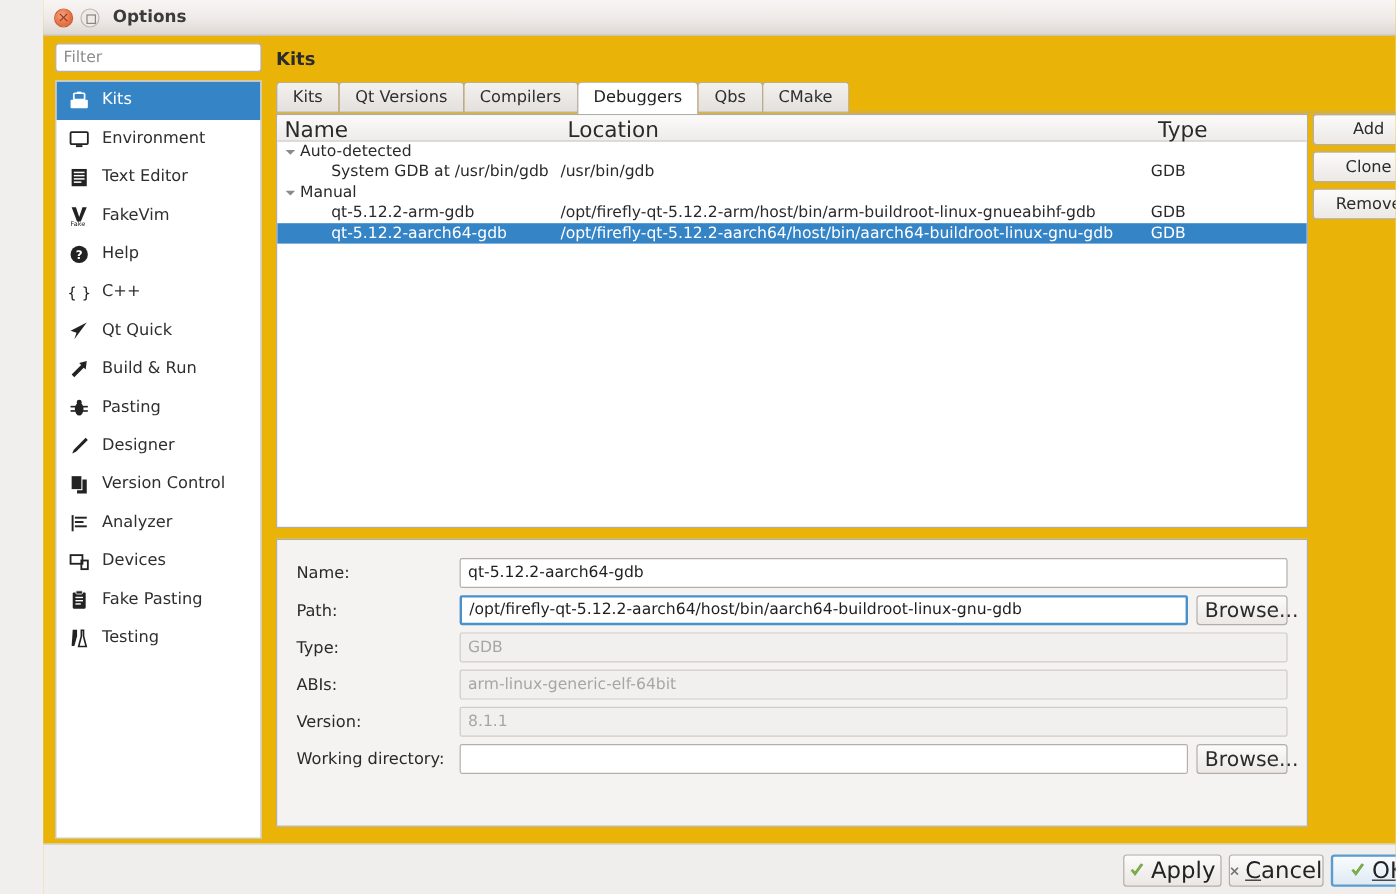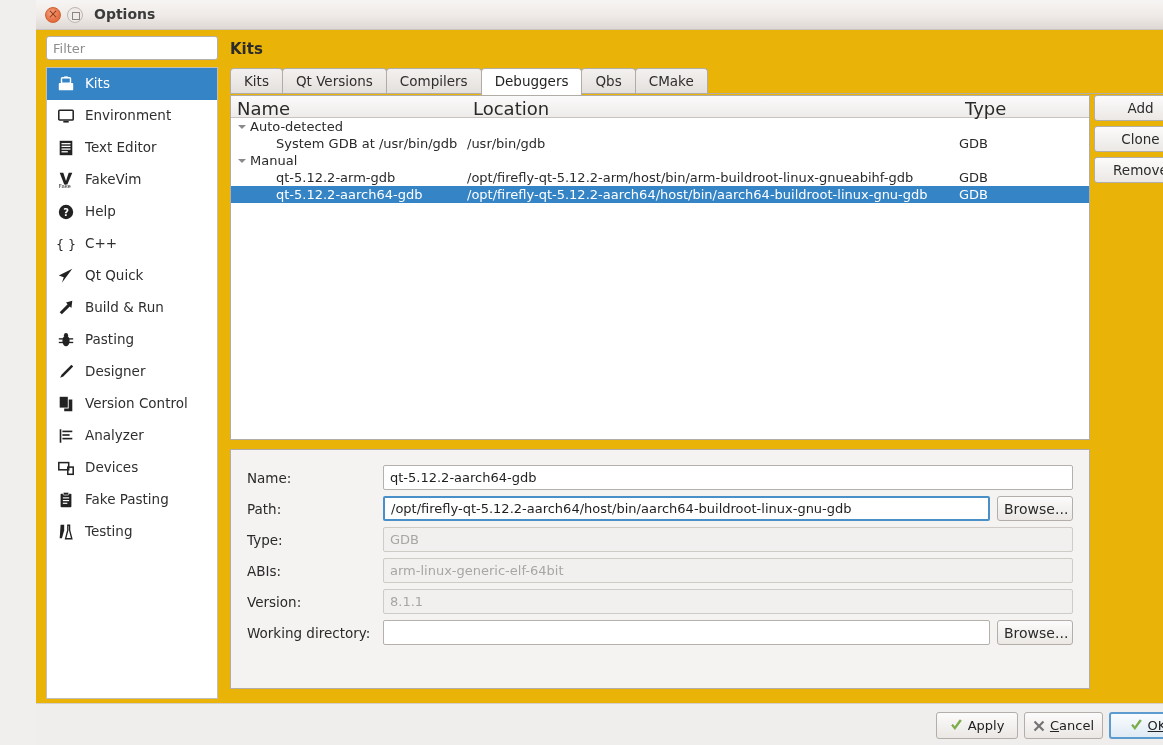--- a/index.html
+++ b/index.html
@@ -140,35 +140,35 @@
     flex: 1; height: 25px; border: 1px solid #b5b0ab; border-radius: 2px;
     background: #fff; padding: 0 6px; font-size: 13px; color: #1f1f1f;
     font-family: "DejaVu Sans", "Liberation Sans", sans-serif; outline: none;
   }
   .finput.focused { border: 2px solid #4a90c8; }
   .finput.disabled { background: #f1f0ef; color: #a8a6a4; border-color: #cfcbc7; }
   .browse {
     margin-left: 7px; width: 76px; height: 25px;
     background: linear-gradient(to bottom,#fcfbfb,#ebe8e5);
     border: 1px solid #b3aeaa; border-radius: 3px;
-    font-size: 14px; color: #2b2b2b;
+    font-size: 17px; color: #2b2b2b;
     font-family: "DejaVu Sans", "Liberation Sans", sans-serif; cursor: default;
   }
 
   
   #footer {
     position: absolute; left: 0; top: 703px; width: 1163px; height: 42px;
     border-top: 1px solid #d4cfca; background: #efeeed;
   }
   .dlgbtn {
     position: absolute; top: 8px; height: 27px;
     display: flex; align-items: center; justify-content: center; gap: 5px;
     background: linear-gradient(to bottom,#fcfbfb,#eae7e4);
     border: 1px solid #b3aeaa; border-radius: 3px;
-    font-size: 13px; color: #222; cursor: default;
+    font-size: 19px; color: #222; cursor: default;
   }
   #btn-apply  { left: 900px; width: 82px; }
   #btn-cancel { left: 988px; width: 79px; }
   #btn-ok     { left: 1073px; width: 78px; border: 2px solid #5b9bd0;
                 background: linear-gradient(to bottom,#f9fcff,#dfeaf4); }
   .mn { text-decoration: underline; }
   .ico-check { width: 13px; height: 13px; display: block; }
   .ico-x { width: 12px; height: 12px; display: block; }
 </style>
 </head>

